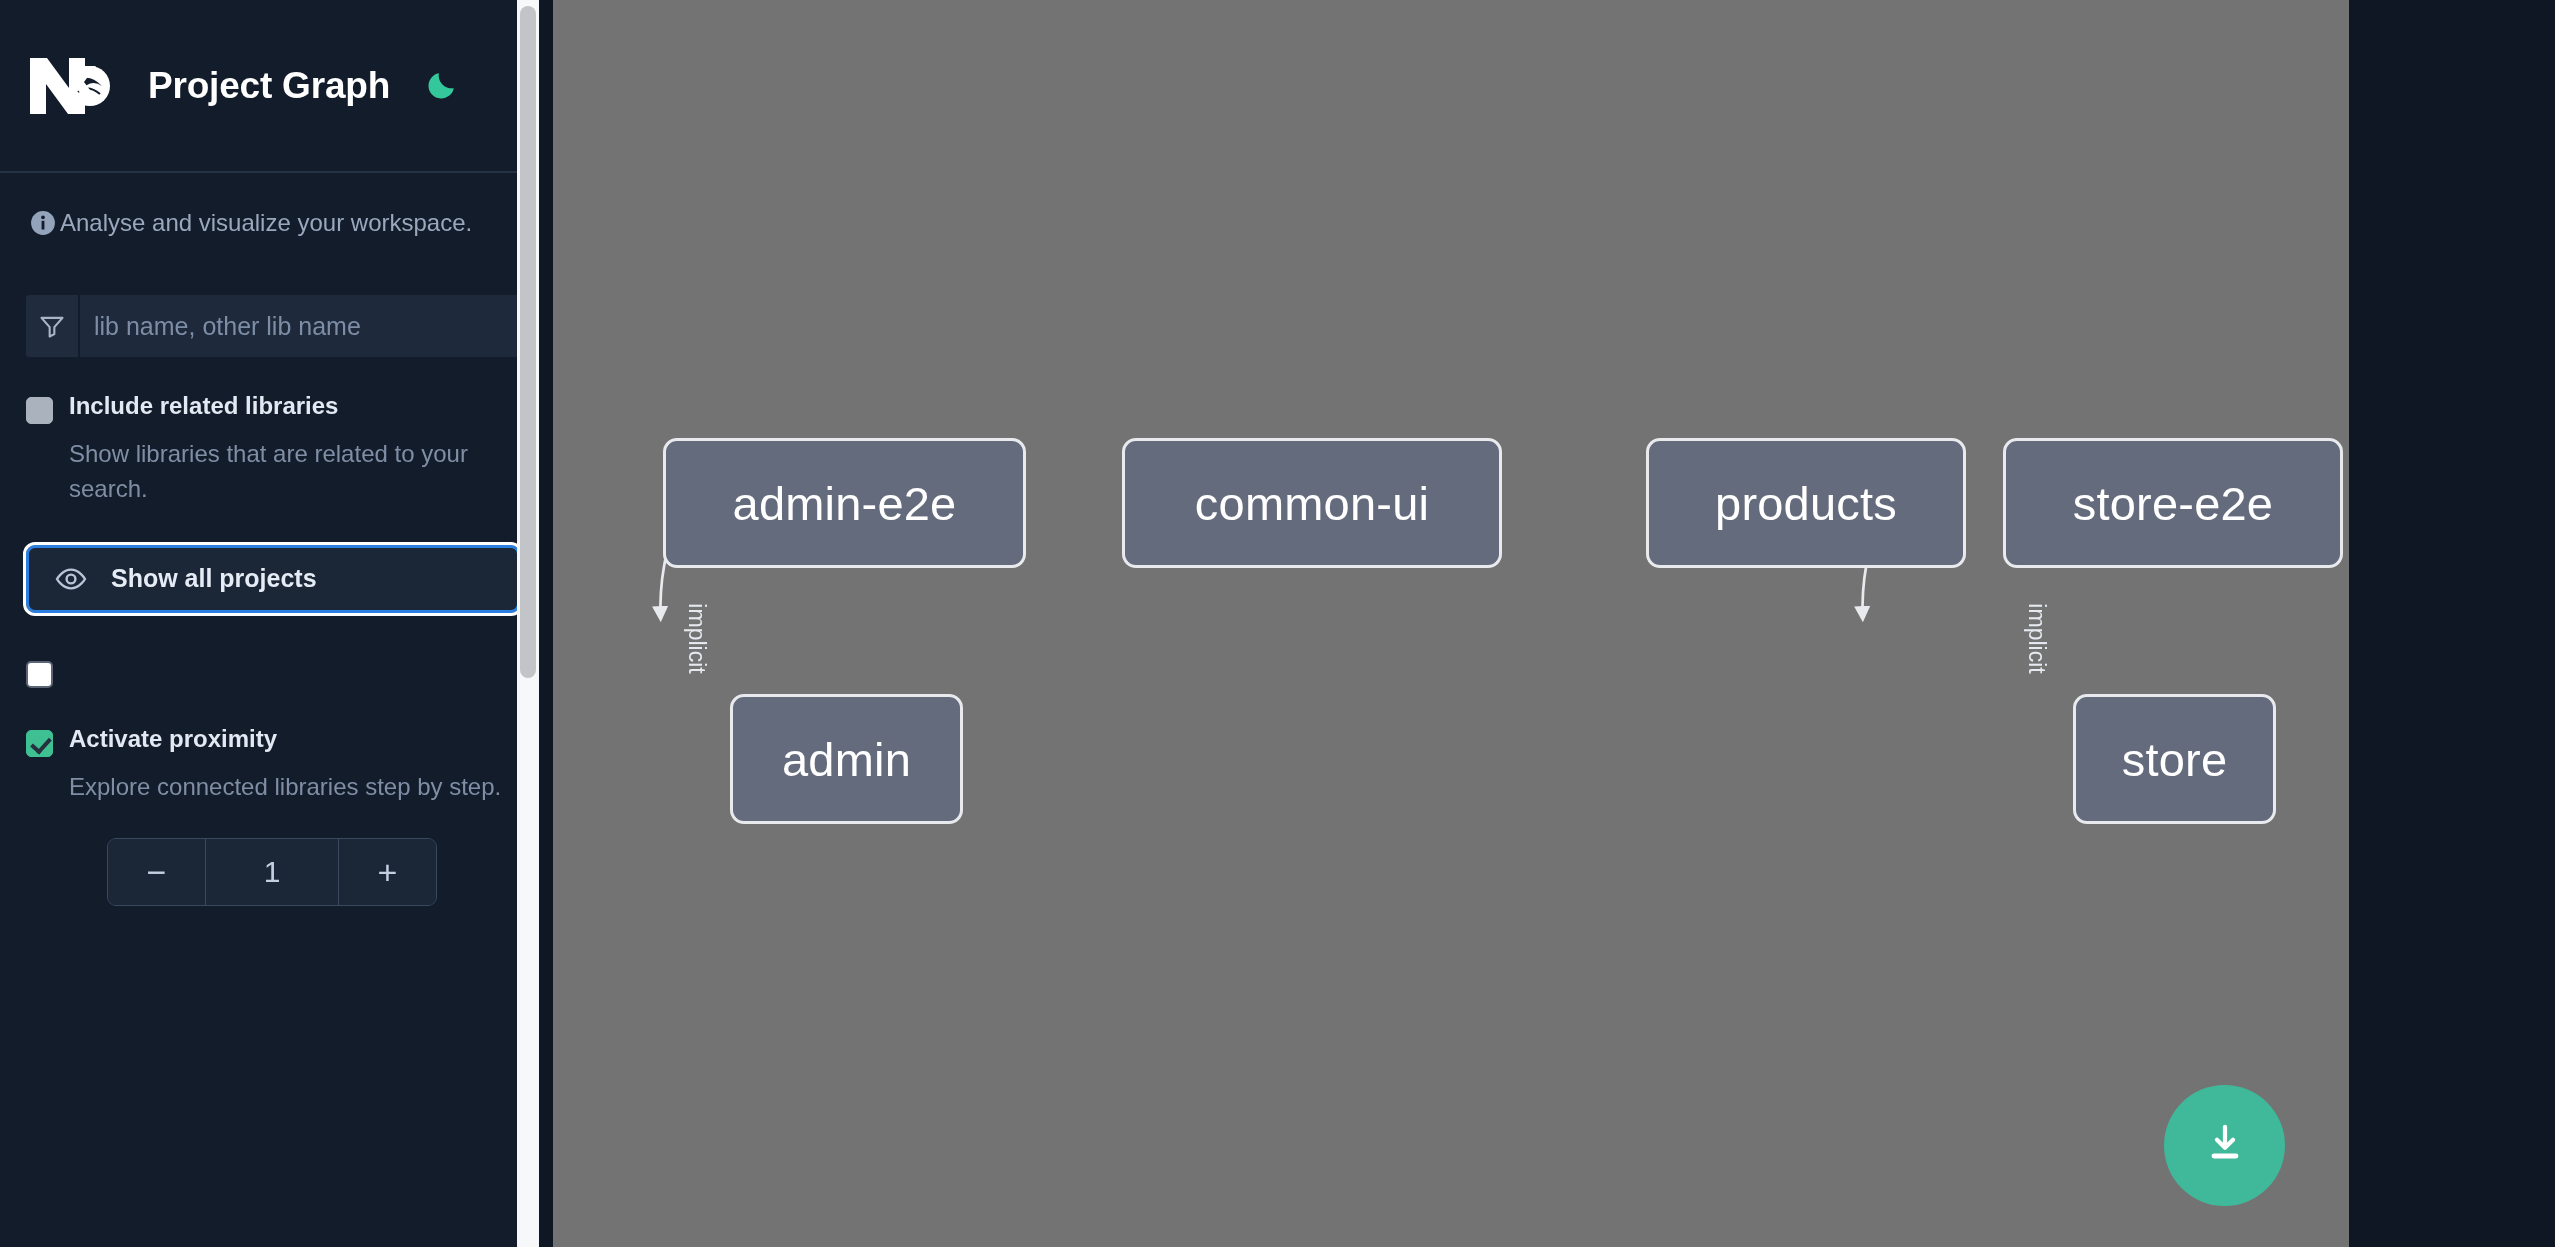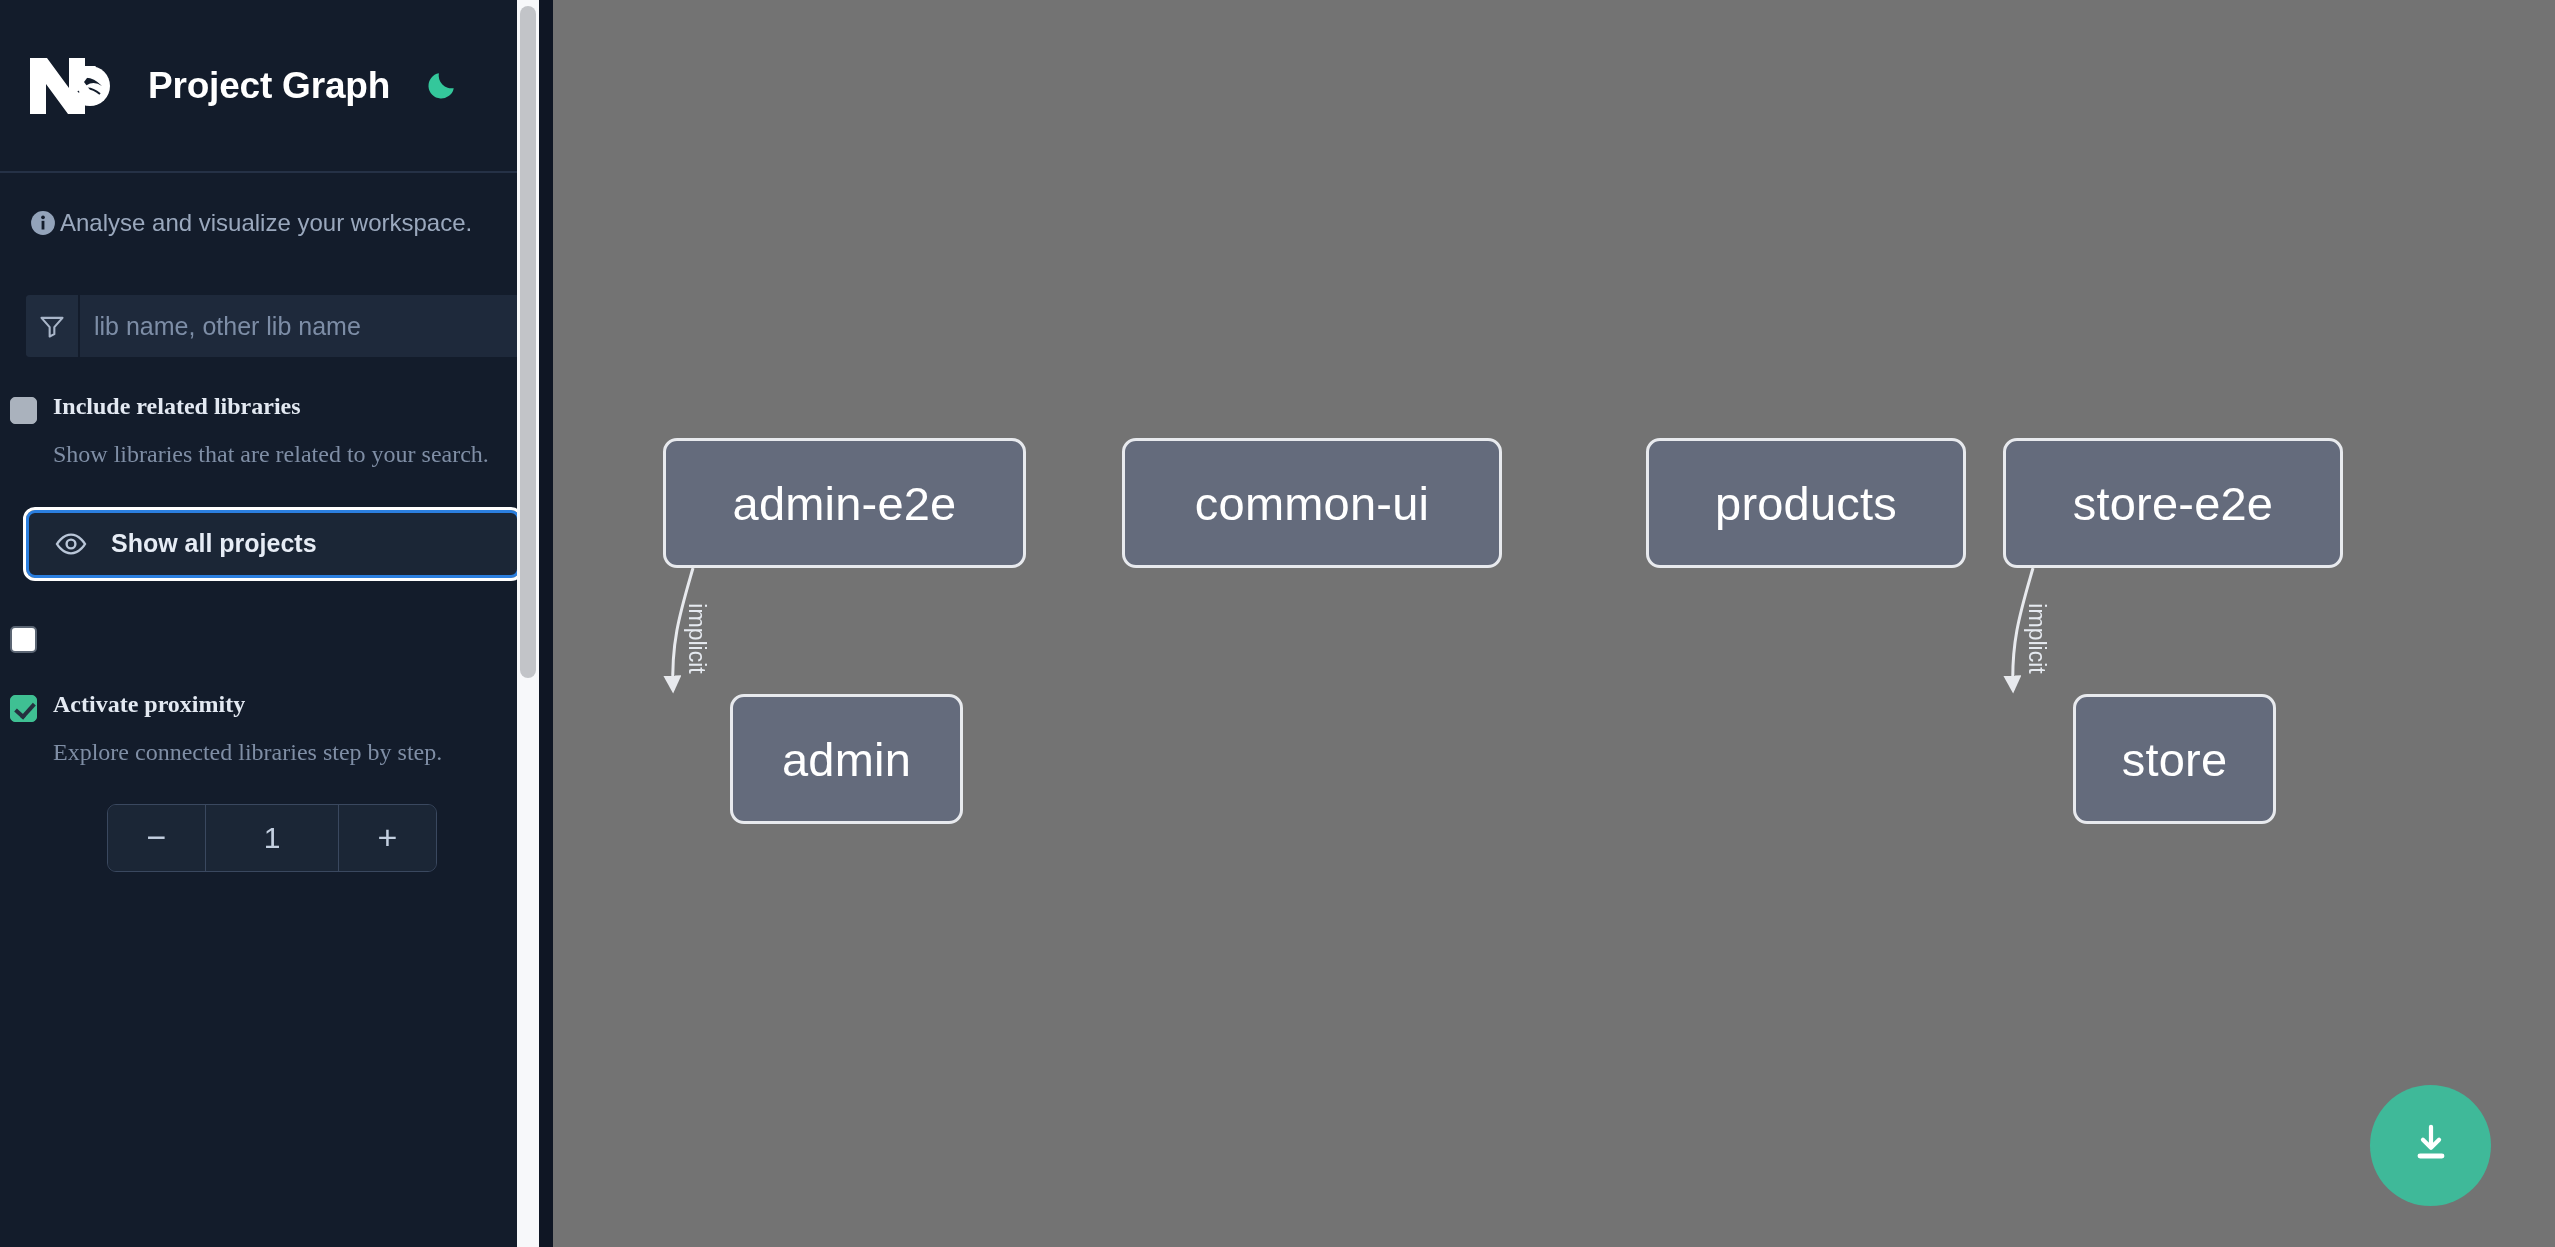--- a/index.html
+++ b/index.html
@@ -2,21 +2,21 @@
 <html><head>
 <meta charset="utf-8">
 <style>
   * { box-sizing: border-box; margin: 0; padding: 0; }
   html, body {
     width: 2555px; height: 1247px;
     background: #0f1624;
     font-family: "Liberation Sans", sans-serif;
     overflow: hidden;
   }
-  .app { position: relative; width: 2555px; height: 1247px; display: flex; }
+  .app { position: relative; width: 2349px; height: 1247px; display: flex; }
 
   
   .sidebar {
     position: relative;
     width: 553px; height: 1247px;
     background: #131c2b;
     flex: 0 0 553px;
     overflow: hidden;
   }
   .sidebar-inner { width: 553px; }
@@ -66,22 +66,22 @@
   .search-input {
     flex: 1; border: 0; outline: none;
     background: #1e293b;
     color: #cbd5e1; font-size: 25px;
     font-family: "Liberation Sans", sans-serif;
     padding: 0 14px;
   }
   .search-input::placeholder { color: #7d8da6; }
 
   .opt-row {
-    display: flex; padding: 0 26px 0 10px;
-    margin-top: 34px; gap: 16px; font-family: Liberation Serif, serif;
+    display: flex; padding: 0 26px 0 26px;
+    margin-top: 34px; gap: 16px;
   }
   .cbx {
     flex: 0 0 27px; width: 27px; height: 27px; margin-top: 6px;
     border-radius: 5px; cursor: pointer;
     position: relative;
   }
   .cbx.grey { background: #aab2bd; border: 1px solid #aab2bd; }
   .cbx.white { background: #ffffff; border: 2px solid #5b6573; }
   .cbx.green { background: #3fc093; border: 1px solid #3fc093; }
   .cbx.green::after {

